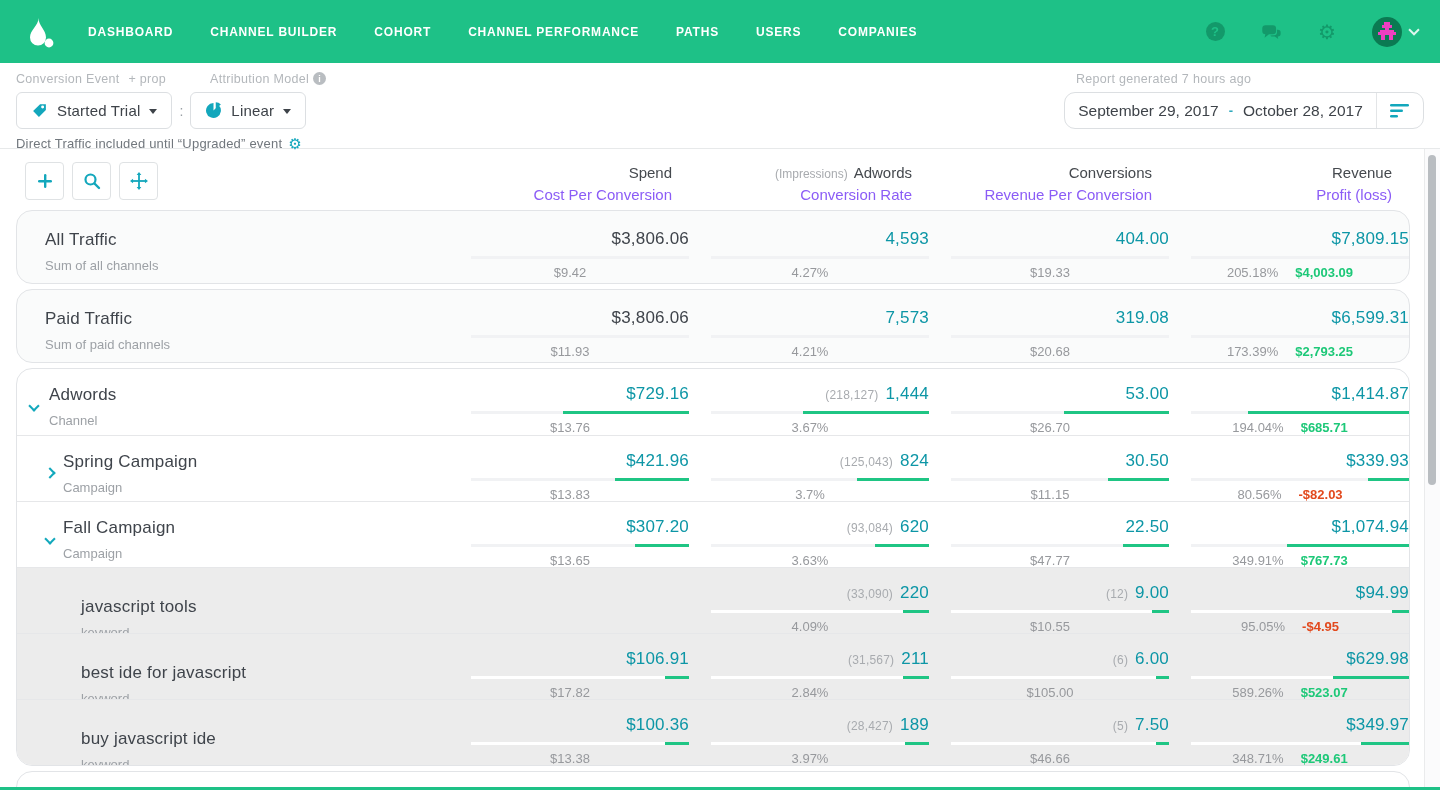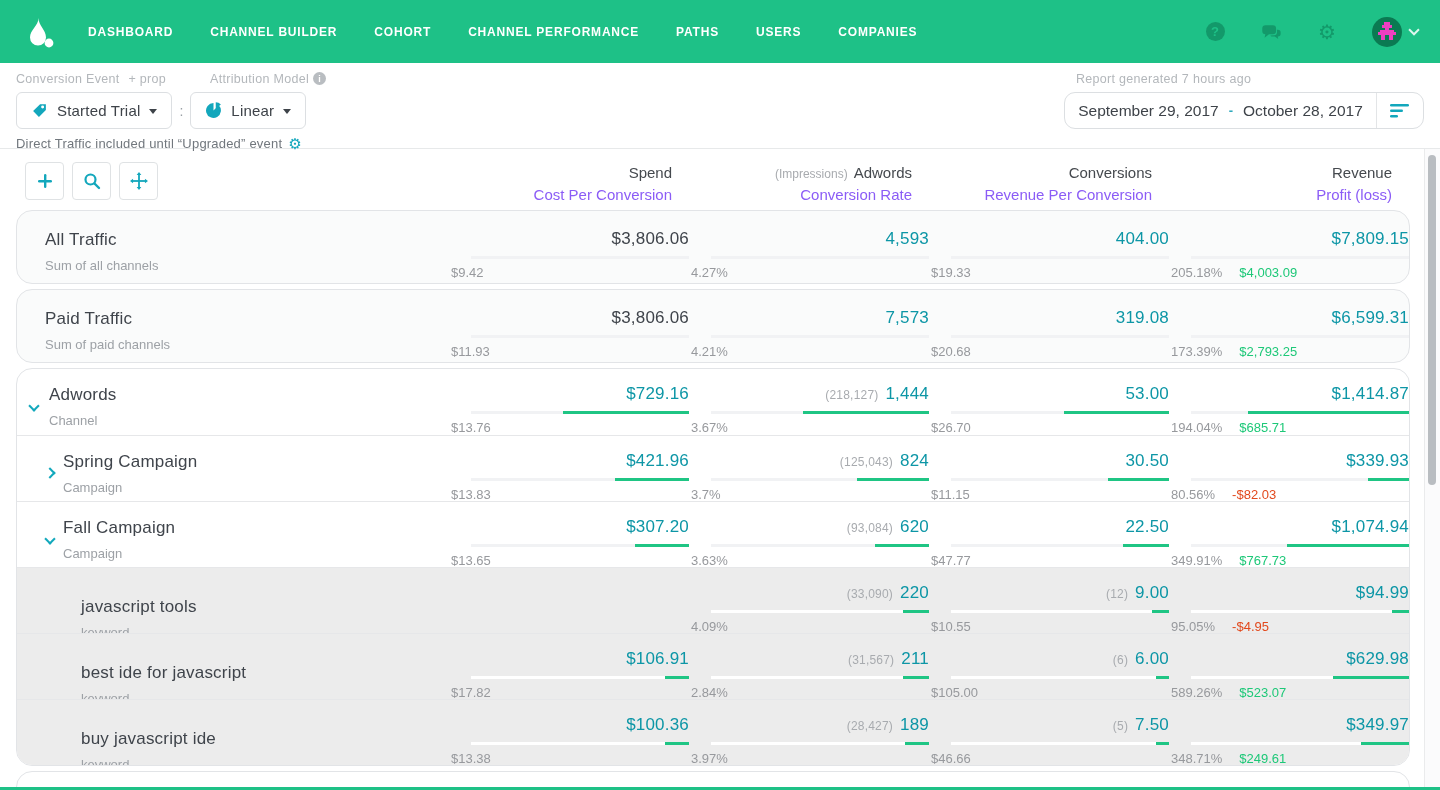--- a/index.html
+++ b/index.html
@@ -70,22 +70,22 @@
   .chev.right { transform:rotate(-45deg); }
 
   .vcell { width:238px; margin-left:2px; padding-top:15px; }
   .tall .vcell { padding-top:18px; }
   .vmain { display:flex; justify-content:flex-end; align-items:baseline; font-size:17px; color:#0d96a6; height:21px; letter-spacing:.2px; }
   .vmain.dark { color:#3f444b; }
   .vpre { font-size:12px; color:#a8abaf; margin-right:7px; }
   .vtrack { width:218px; height:3px; background:#f1f2f4; margin:6px 0 6px auto; position:relative; }
   .shaded .vtrack { background:#ffffff; }
   .vfill { position:absolute; right:0; top:0; bottom:0; background:#1fc584; }
-  .vsub { text-align:left; font-size:13px; color:#97999d; }
-  .profit { font-weight:400; margin-left:17px; }
+  .vsub { text-align:center; font-size:13px; color:#97999d; }
+  .profit { font-weight:700; margin-left:17px; }
   .profit.pos { color:#1dc878; }
   .profit.neg { color:#e2491d; }
 
   
   .scrollgutter { position:absolute; right:0; top:149px; bottom:0; width:16px; background:#fbfbfc; border-left:1px solid #eaebec; }
   .scrollthumb { position:absolute; right:4px; top:6px; width:8px; height:330px; border-radius:4px; background:#b9bdc1; cursor:pointer; }
   .bottomline { position:absolute; left:0; bottom:0; width:100%; height:3px; background:#1ec187; }
 
   svg { display:block; }
 </style>

